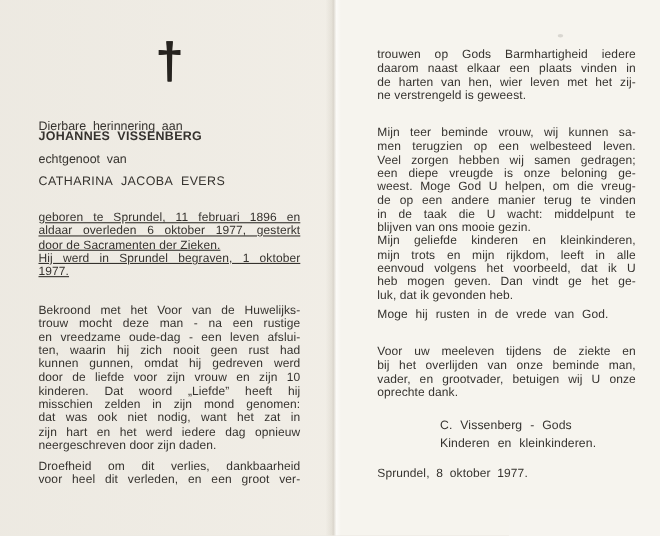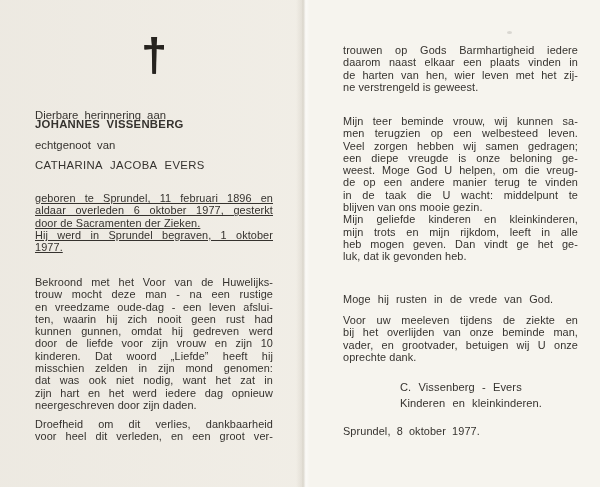--- a/index.html
+++ b/index.html
@@ -56,21 +56,21 @@
   }
   .tline { text-align:justify; text-align-last:justify; }
   .tline.tlast { text-align-last:left; }
   .nojust .tline { text-align:left; text-align-last:left; }
 
   .vitals       { top:192px;text-decoration:underline; }
   .tribute      { top:276px; }
   .grief        { top:418px; }
   .continuation { top:44px; }
   .family       { top:115px; }
-  .rest         { top:293px; word-spacing:4px; }
+  .rest         { top:280px; word-spacing:4px; }
   .thanks       { top:314px; }
   .signature    { top:380px; padding-left:57px; width:178px;
                   line-height:15.5px; font-size:11.1px; word-spacing:4px; }
   .closing      { top:425px; word-spacing:3px; }
 </style>
 </head>
 <body>
 
 <div class="card">
   <div class="tint-left"></div>
@@ -137,34 +137,35 @@
           <div class="tline">Veel zorgen hebben wij samen gedragen;</div>
           <div class="tline">een diepe vreugde is onze beloning ge-</div>
           <div class="tline">weest. Moge God U helpen, om die vreug-</div>
           <div class="tline">de op een andere manier terug te vinden</div>
           <div class="tline">in de taak die U wacht: middelpunt te</div>
           <div class="tline tlast">blijven van ons mooie gezin.</div>
         </div>
       <div>
           <div class="tline">Mijn geliefde kinderen en kleinkinderen,</div>
           <div class="tline">mijn trots en mijn rijkdom, leeft in alle</div>
+          <div class="tline">eenvoud volgens het voorbeeld, dat ik U</div>
           <div class="tline">heb mogen geven. Dan vindt ge het ge-</div>
           <div class="tline tlast">luk, dat ik gevonden heb.</div>
         </div>
     </div>
 
     <div class="blk rest">Moge hij rusten in de vrede van God.</div>
 
     <div class="blk thanks">
         <div class="tline">Voor uw meeleven tijdens de ziekte en</div>
         <div class="tline">bij het overlijden van onze beminde man,</div>
         <div class="tline">vader, en grootvader, betuigen wij U onze</div>
         <div class="tline tlast">oprechte dank.</div>
       </div>
 
     <div class="blk signature nojust">
-        <div class="tline">C. Vissenberg - Evers</div>
+        <div class="tline">C. Vissenberg - Gods</div>
         <div class="tline tlast">Kinderen en kleinkinderen.</div>
       </div>
 
     <div class="blk closing">Sprundel, 8 oktober 1977.</div>
   </div>
 </div>
 
 </body></html>

